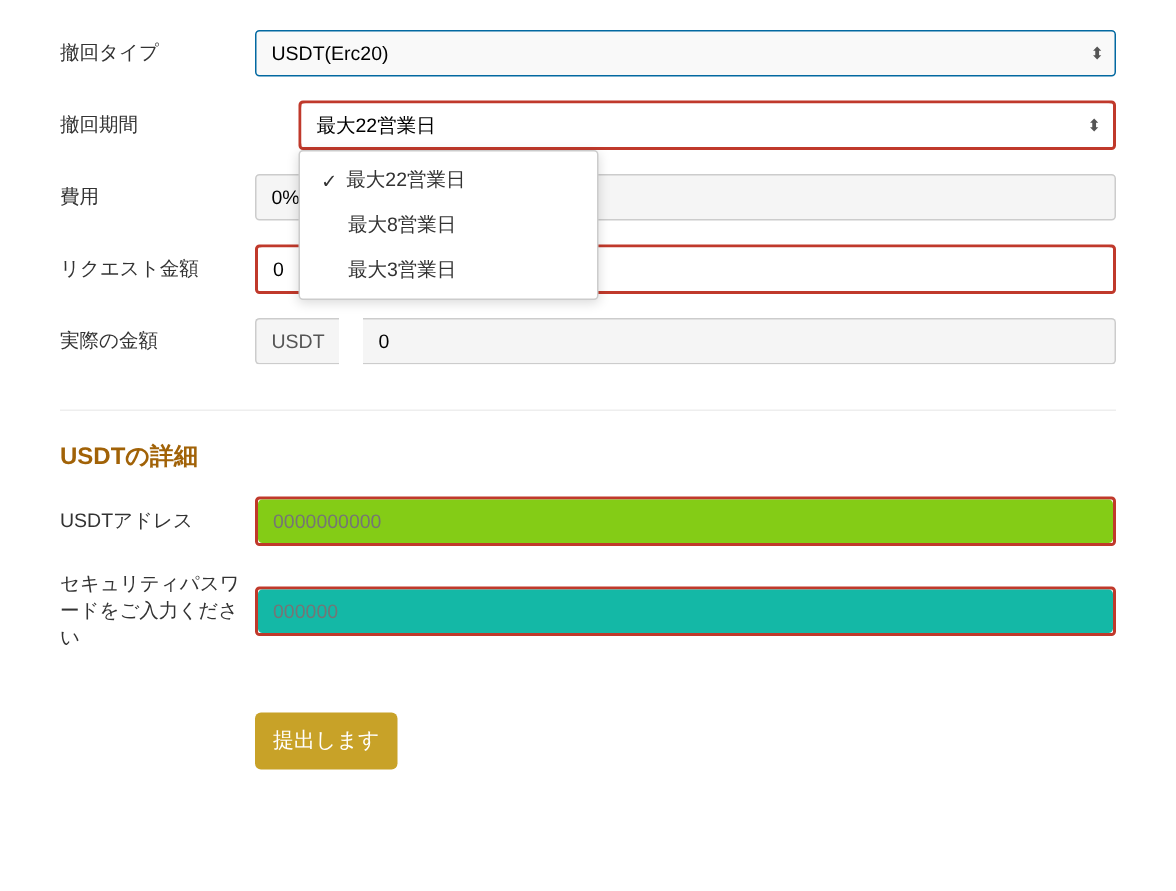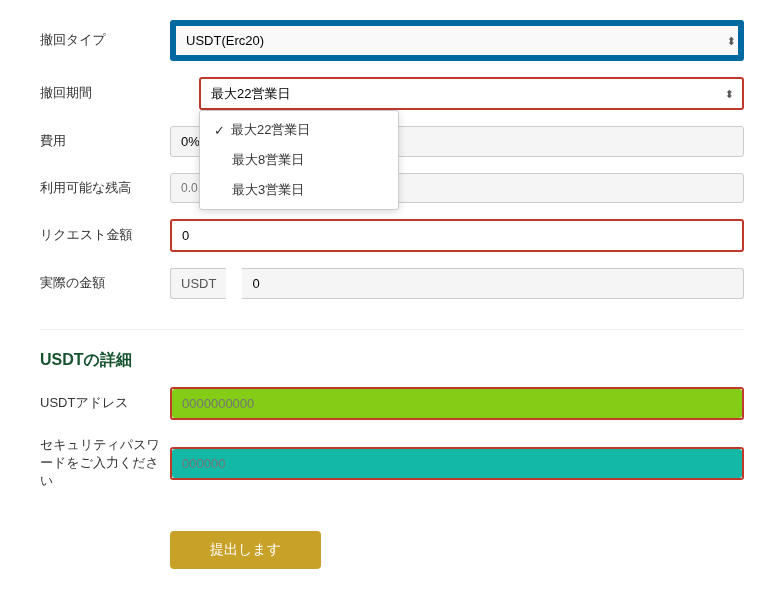--- a/index.html
+++ b/index.html
@@ -31,21 +31,21 @@
     }
 
     .form-control-wrapper {
       flex: 1;
       position: relative;
     }
 
     .form-select {
       width: 100%;
       padding: 7px 10px;
-      border: 6px solid #0369a1;
+      border: 1px solid #0369a1;
       border-radius: 3px;
       background: #f9f9f9;
       font-size: 13px;
       appearance: none;
       -webkit-appearance: none;
       cursor: pointer;
       padding-right: 28px;
     }
 
     .select-wrapper {
@@ -108,34 +108,34 @@
       border-left: none;
       border-radius: 0 3px 3px 0;
       background: #f5f5f5;
       font-size: 13px;
     }
 
     .section-title {
       font-size: 16px;
       font-weight: bold;
       margin-bottom: 16px;
-      color: #14532d;
+      color: #a16207;
     }
 
     .divider {
       border: none;
       border-top: 1px solid #eee;
       margin: 20px 0;
     }
 
     .submit-btn {
       background: #c8a228;
       color: #fff;
       border: none;
-      padding: 10px 40px;
+      padding: 10px 12px;
       border-radius: 4px;
       font-size: 14px;
       cursor: pointer;
       margin-top: 10px;
       margin-left: 130px;
     }
 
     
     .dropdown-popup {
       position: absolute;
@@ -214,26 +214,20 @@
     </div>
   </div>
 
   <div class="form-row">
     <div class="form-label">費用</div>
     <div class="form-control-wrapper">
       <input type="text" class="form-input" value="0%" style="">
     </div>
   </div>
 
-  <div class="form-row">
-    <div class="form-label">利用可能な残高</div>
-    <div class="form-control-wrapper">
-      <input type="text" class="form-input available-balance" value="" placeholder="0.0.0.0" style="">
-    </div>
-  </div>
 
   <div class="form-row">
     <div class="form-label">リクエスト金額</div>
     <div class="form-control-wrapper">
       <div class="input-highlighted">
         <input type="text" class="form-input" value="0" style="border: none; background: rgb(255, 255, 255); width: 100%;">
       </div>
     </div>
   </div>
 

